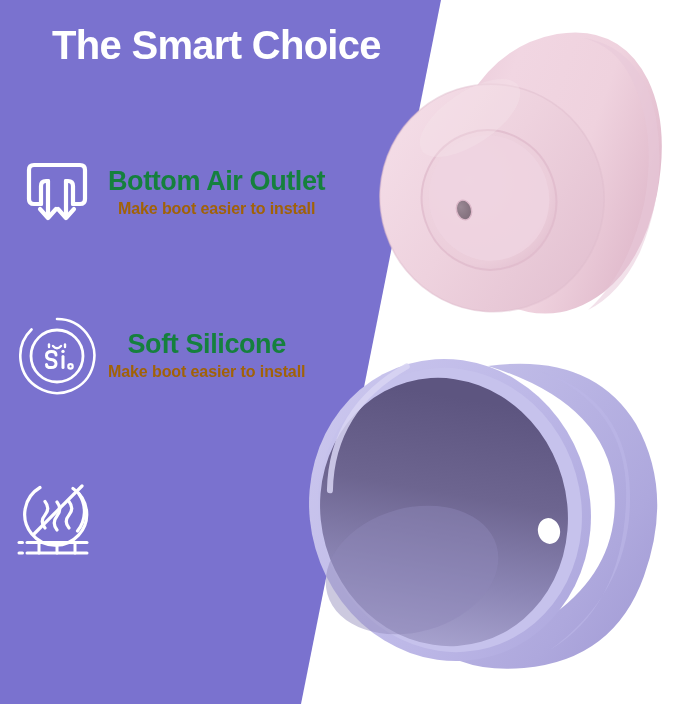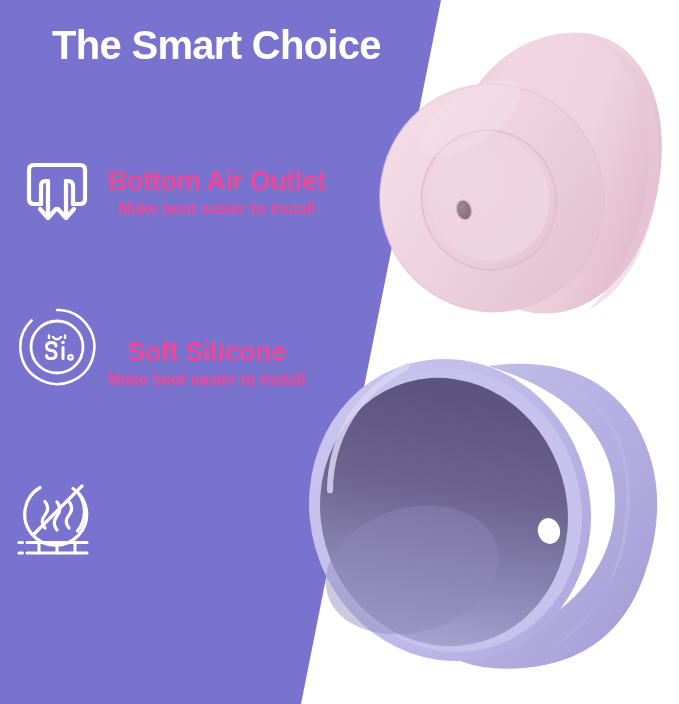--- a/index.html
+++ b/index.html
@@ -44,49 +44,49 @@
 
   
   .feature {
     position: absolute;
     z-index: 6;
     display: flex;
     align-items: center;
     left: 14px;
   }
   .feature-1 { top: 150px; }
-  .feature-2 { top: 304px; align-items: flex-end; }
+  .feature-2 { top: 313px; }
   .feature-3 { top: 473px; }
 
   .feature-icon {
     width: 86px;
     height: 86px;
     flex: 0 0 86px;
     display: flex;
     align-items: center;
     justify-content: center;
   }
   .feature-icon svg { display: block; }
 
   .feature-text {
     display: flex;
     flex-direction: column;
     align-items: center;
     padding-left: 8px;
   }
   .feature-title {
-    color: #ec4899;
+    color: #15803d;
     font-size: 27px;
     font-weight: bold;
     letter-spacing: -0.4px;
     line-height: 1.1;
     white-space: nowrap;
   }
   .feature-sub {
-    color: #ec4899;
+    color: #a16207;
     font-size: 16px;
     font-weight: bold;
     letter-spacing: -0.1px;
     line-height: 1.25;
     margin-top: 2px;
     white-space: nowrap;
   }
 
   
   .product {

